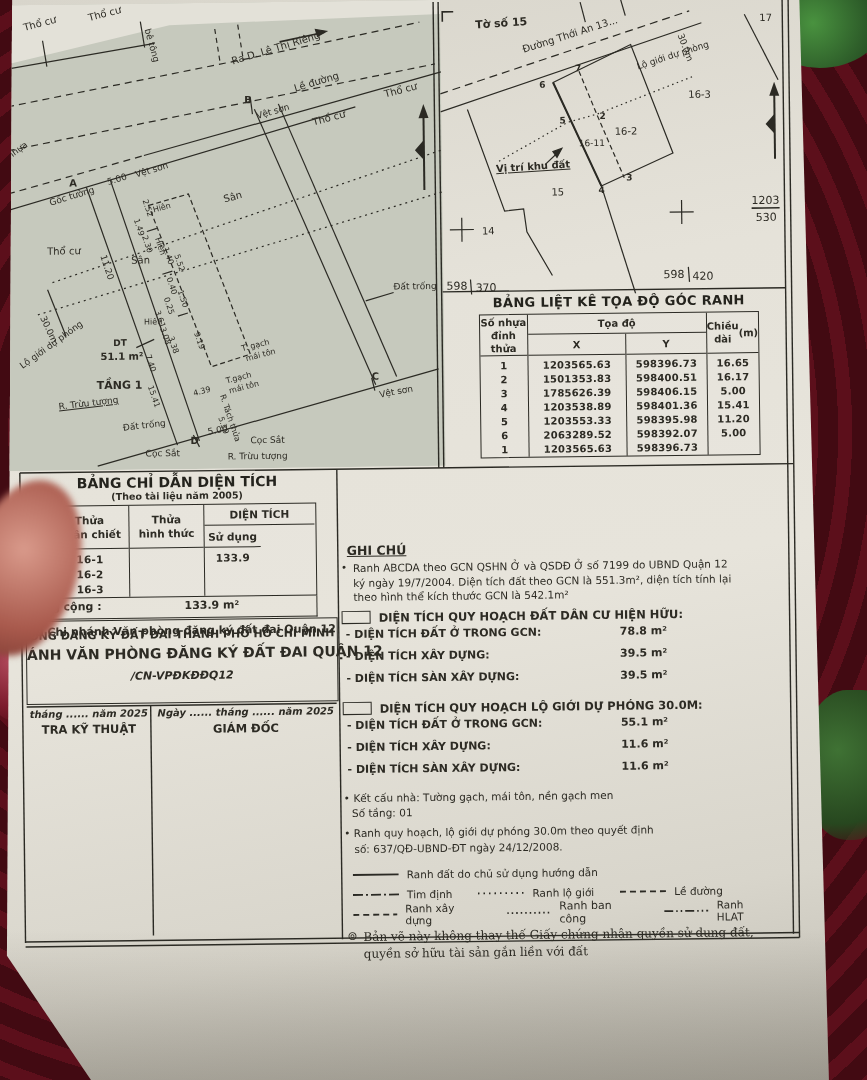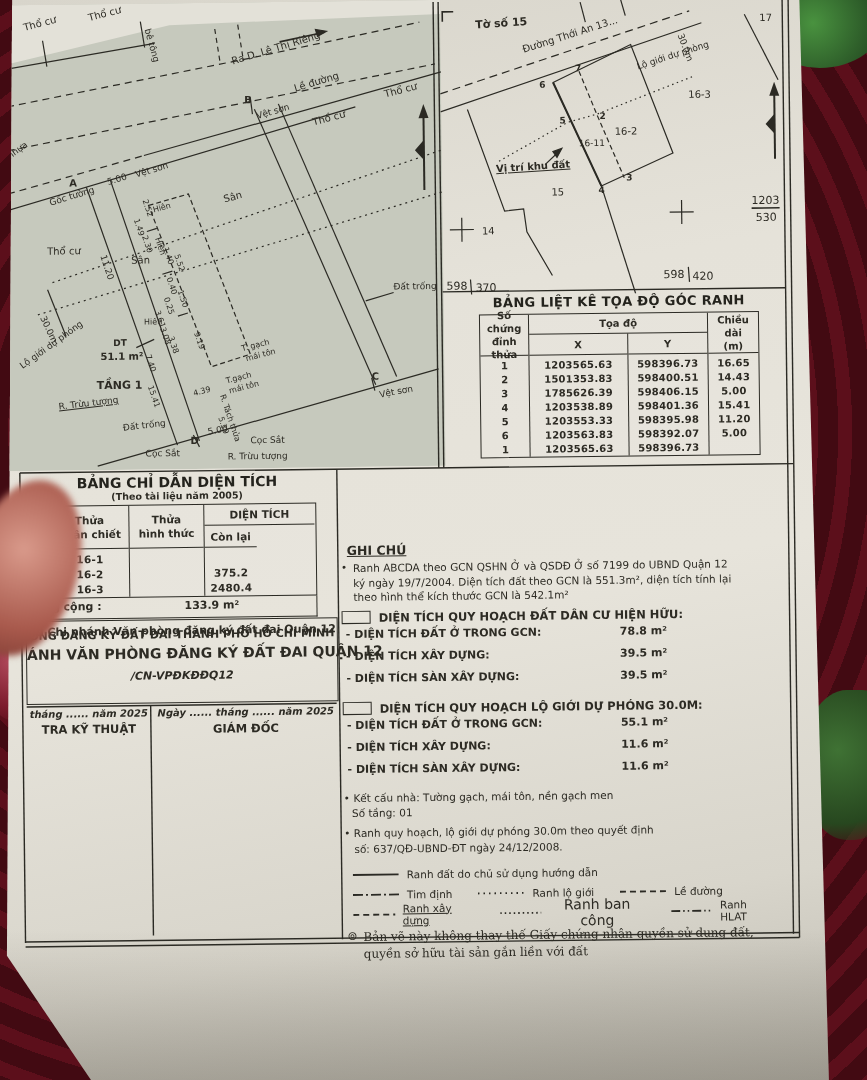--- a/index.html
+++ b/index.html
@@ -241,21 +241,21 @@
         <line x1="148" y1="702" x2="148" y2="932"></line>
         <line x1="24" y1="702" x2="334" y2="702"></line>
       </g>
     </svg>
 
     <div class="abs" style="left:481px;top:296px;width:280px;">
       <div class="tbl-title" style="font-size:13px;text-align:center;margin-bottom:4px;letter-spacing:.3px;">BẢNG LIỆT KÊ TỌA ĐỘ GÓC RANH</div>
       <div class="ct" style="font-size:10px;">
         <div class="col" style="width:50px;">
           <div class="h" style="height:40px;flex-direction:column;line-height:13px;">
-            <span>Số chứng</span>
+            <span>Số nhựa</span>
             <span>đỉnh thửa</span>
           </div>
           <div class="bd num" id="ct-points" style="line-height:14px;font-size:10px;">
                 <span>1</span>
                 <span>2</span>
                 <span>3</span>
                 <span>4</span>
                 <span>5</span>
                 <span>6</span>
                 <span>1</span>
@@ -265,46 +265,46 @@
           <div class="h" style="height:19px;">Tọa độ</div>
           <div class="sub">
             <div class="col" style="width:98px;">
               <div class="h" style="height:20px;">X</div>
               <div class="bd num" id="ct-xs" style="line-height:14px;">
                     <span>1203565.63</span>
                     <span>1501353.83</span>
                     <span>1785626.39</span>
                     <span>1203538.89</span>
                     <span>1203553.33</span>
-                    <span>1203563.83</span>
+                    <span>2063289.52</span>
                     <span>1203565.63</span>
                   </div>
             </div>
             <div class="col" style="width:80px;">
               <div class="h" style="height:20px;">Y</div>
               <div class="bd num" id="ct-ys" style="line-height:14px;">
                     <span>598396.73</span>
                     <span>598400.51</span>
                     <span>598406.15</span>
                     <span>598401.36</span>
                     <span>598395.98</span>
                     <span>598392.07</span>
                     <span>598396.73</span>
                   </div>
             </div>
           </div>
         </div>
         <div class="col col4" style="width:52px;">
-          <div class="h" style="height:40px;flex-direction:column;line-height:13px;">
+          <div class="h" style="height:40px;flex-direction:row;line-height:13px;">
             <span>Chiều dài</span>
             <span>(m)</span>
           </div>
           <div class="bd num" id="ct-lens" style="line-height:14px;">
                 <span>16.65</span>
-                <span>14.43</span>
+                <span>16.17</span>
                 <span>5.00</span>
                 <span>15.41</span>
                 <span>11.20</span>
                 <span>5.00</span>
                 <span>&nbsp;</span>
               </div>
         </div>
       </div>
     </div>
 
@@ -334,26 +334,26 @@
           </div>
           <div class="bd" id="at-officials" style="line-height:15px;">
                 <span>&nbsp;</span>
                 <span>&nbsp;</span>
                 <span>&nbsp;</span>
               </div>
         </div>
         <div class="colgroup" style="width:110px;display:flex;flex-direction:column;">
           <div class="h" style="height:20px;">DIỆN TÍCH</div>
           <div class="sub">
-            <div class="col" style="width:52px;">
-              <div class="h" style="height:21px;">Còn lại</div>
-              <div class="bd num" id="at-remains" style="line-height:15px;">
+            <div class="col" style="width:56px;">
+              <div class="h" style="height:21px;">Sử dụng</div>
+              <div class="bd num" id="at-uses" style="line-height:15px;">
+                    <span>133.9</span>
                     <span>&nbsp;</span>
-                    <span>375.2</span>
-                    <span>2480.4</span>
+                    <span>&nbsp;</span>
                   </div>
             </div>
           </div>
         </div>
       </div>
       <div style="margin-left:14px;width:282px;border:1.4px solid #2b2a24;border-top:none;height:20px;position:relative;font-size:11px;">
         <span style="position:absolute;left:2px;top:2px;font-weight:bold;">ổng cộng :</span>
         <span style="position:absolute;left:150px;top:2px;font-weight:bold;">133.9 m²</span>
       </div>
       <div style="font-size:11px;font-weight:bold;margin-top:6px;margin-left:2px;white-space:nowrap;">của Chi nhánh Văn phòng đăng ký đất đai Quận 12</div>
@@ -456,27 +456,27 @@
                   <line x1="0" y1="4" x2="46" y2="4" stroke="#2b2a24" stroke-width="1.8" stroke-dasharray="6 4"></line>
                 </svg>
                 <span style="margin-right: 26px; font-size: 10.5px;">Lề đường</span>
               </div>
             </div>
             <div class="leg-row">
               <div class="leg-item">
                 <svg width="46" height="8">
                   <line x1="0" y1="4" x2="46" y2="4" stroke="#2b2a24" stroke-width="1.8" stroke-dasharray="6 4"></line>
                 </svg>
-                <span style="margin-right: 26px; font-size: 10.5px; text-decoration: underline;">Ranh xây dựng</span>
+                <span style="margin-right: 26px; font-size: 10.5px;">Ranh xây dựng</span>
               </div>
               <div class="leg-item">
                 <svg width="46" height="8">
                   <line x1="0" y1="4" x2="46" y2="4" stroke="#2b2a24" stroke-width="1.8" stroke-dasharray="1.5 3"></line>
                 </svg>
-                <span style="margin-right: 26px; font-size: 14px; text-align: center;">Ranh ban công</span>
+                <span style="margin-right: 26px; font-size: 11px;">Ranh ban công</span>
               </div>
               <div class="leg-item">
                 <svg width="46" height="8">
                   <line x1="0" y1="4" x2="46" y2="4" stroke="#2b2a24" stroke-width="1.8" stroke-dasharray="9 3 1.5 3 1.5 3"></line>
                 </svg>
                 <span style="margin-right: 26px; font-size: 10.5px;">Ranh HLAT</span>
               </div>
             </div>
           </div>
       <div style="margin-top:4px;position:relative;">

